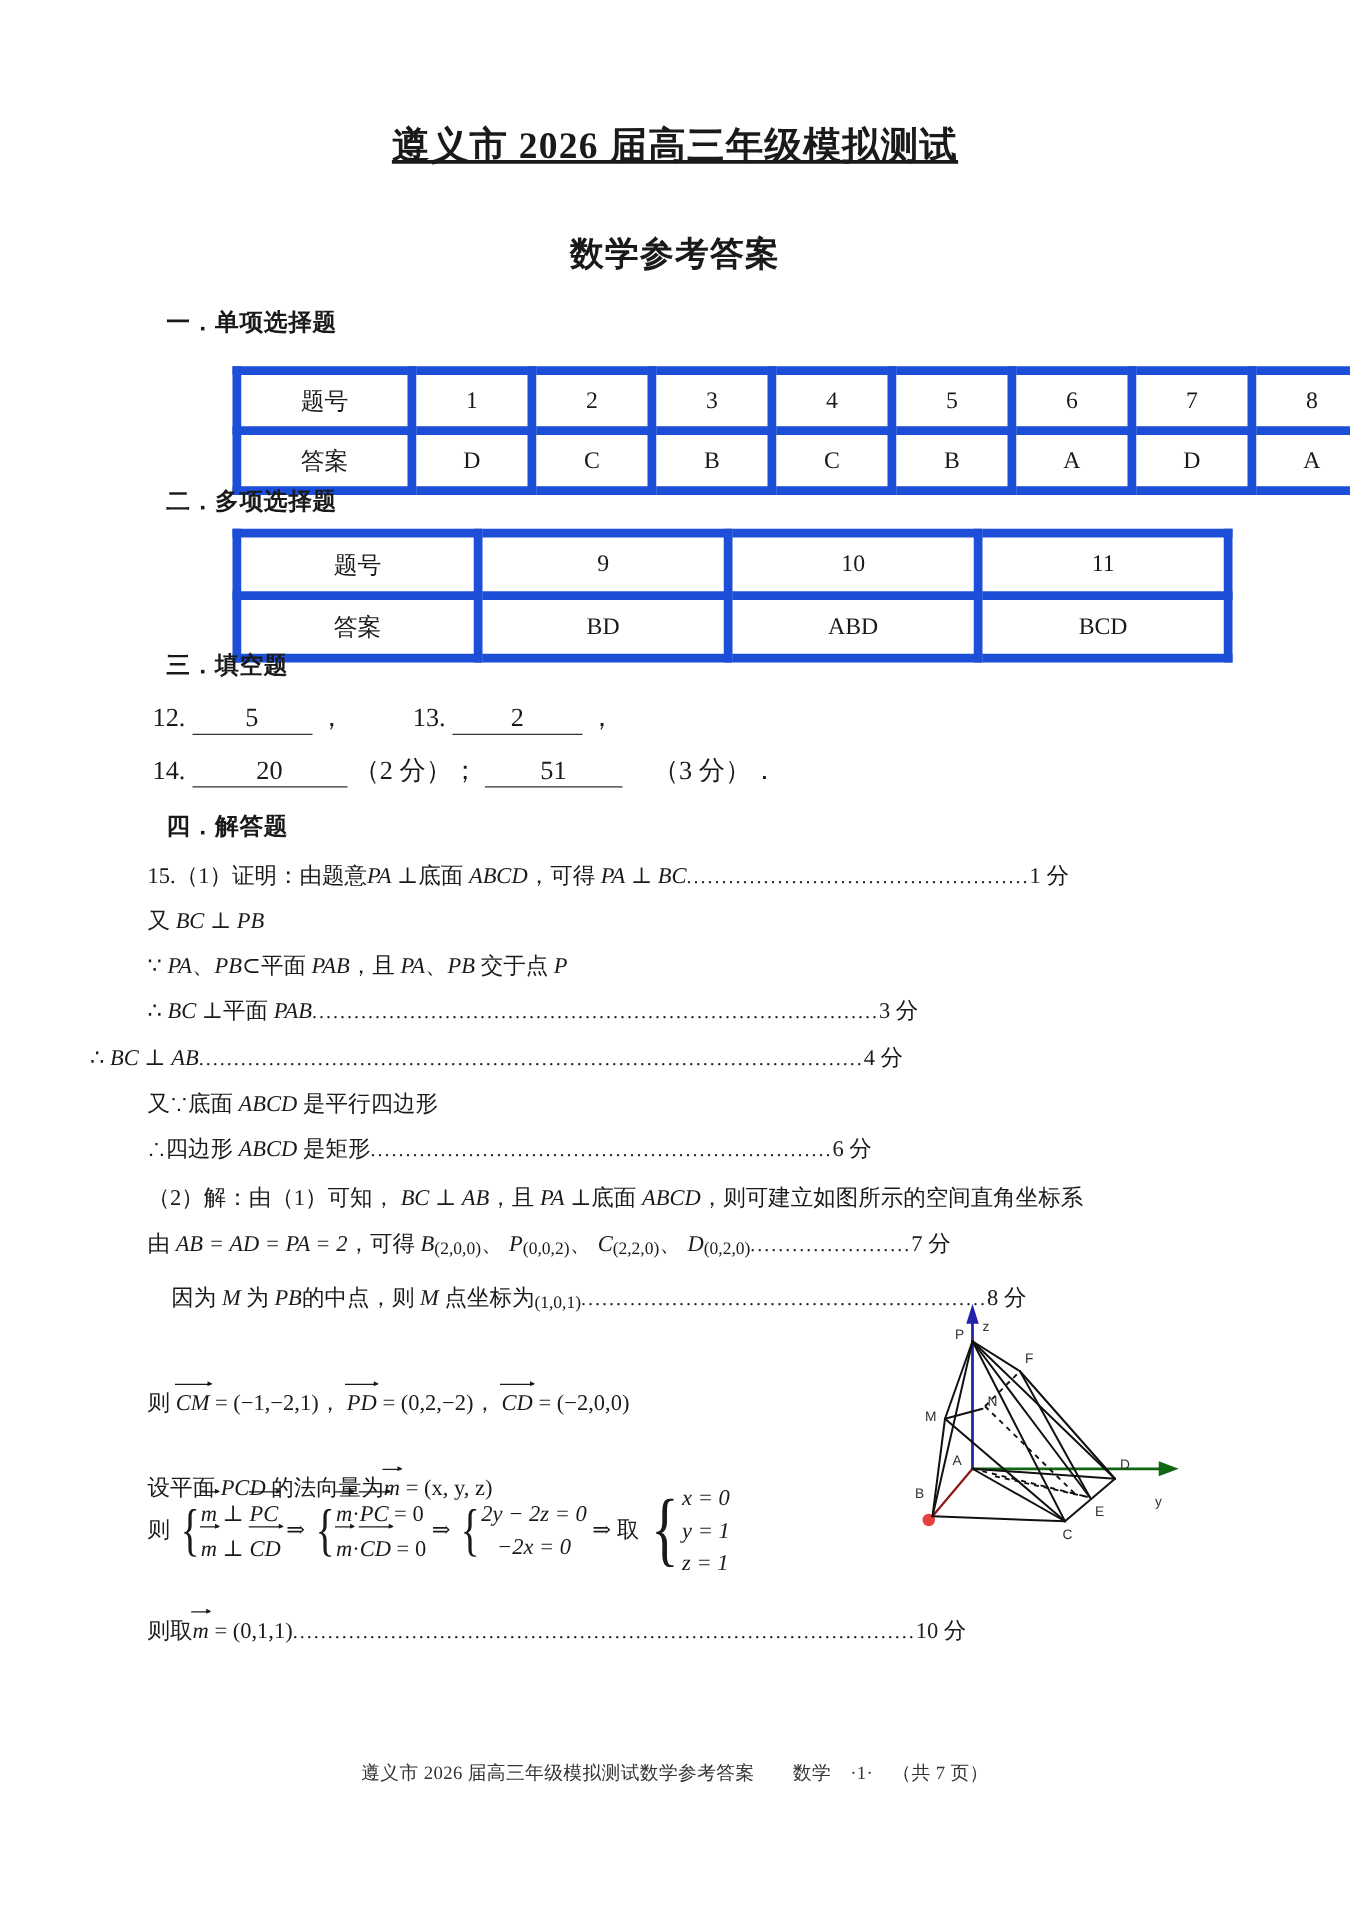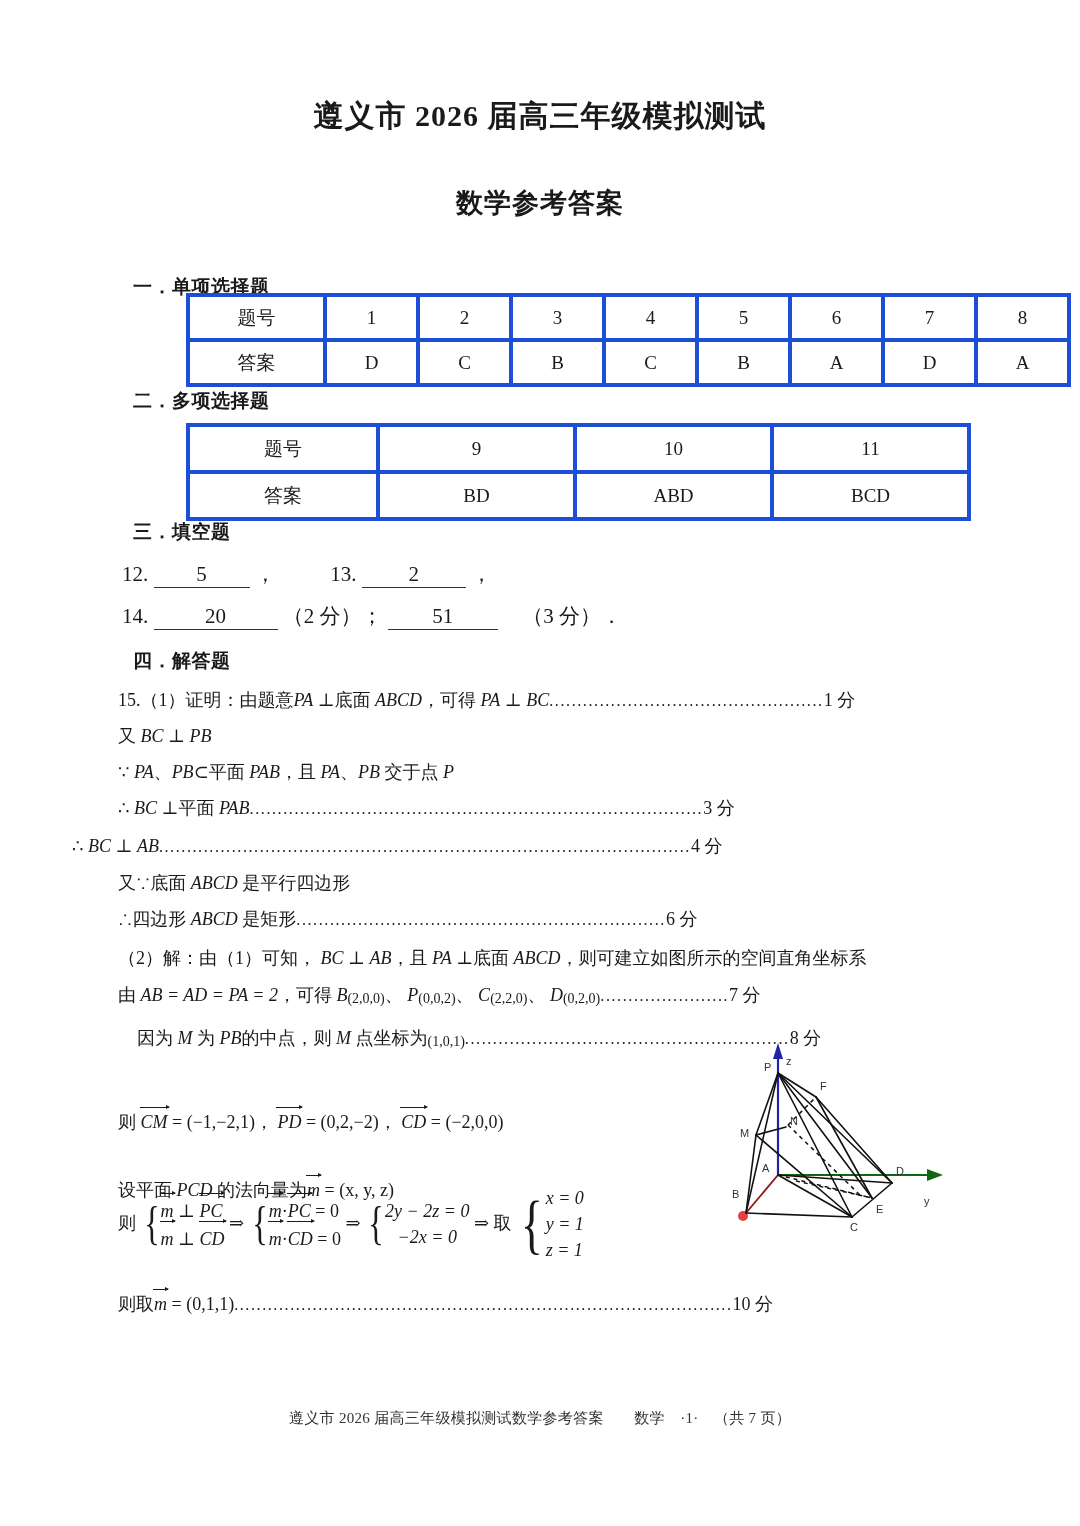--- a/index.html
+++ b/index.html
@@ -25,20 +25,21 @@
   .doc-title {
     text-align: center;
     font-size: 30px;
     font-weight: bold;
     letter-spacing: 1px;
     margin: 0;
     position: absolute;
     top: 96px;
     left: 0;
     right: 0;
+    text-decoration: underline;
   }
   .doc-subtitle {
     text-align: center;
     font-size: 27px;
     font-weight: bold;
     letter-spacing: 1px;
     margin: 0;
     position: absolute;
     top: 185px;
     left: 0;
@@ -53,21 +54,21 @@
     letter-spacing: 0.5px;
   }
 
   
   table.ans-table {
     position: absolute;
     border-collapse: collapse;
     table-layout: fixed;
   }
   table.ans-table td {
-    border: 4px solid #1d4ed8;
+    border: 7px solid #1d4ed8;
     text-align: center;
     font-size: 19px;
     font-family: "Liberation Serif", serif;
     padding: 0;
   }
   #single-table { left: 186px; top: 293px; width: 765px; }
   #single-table td { height: 41px; }
   #single-table td.hdr { width: 133px; }
   #single-table td.cell { width: 89px; }
 
@@ -174,21 +175,21 @@
   }
 </style>
 </head>
 <body>
 
 <div class="page">
 
   <h1 class="doc-title">遵义市 2026 届高三年级模拟测试</h1>
   <h2 class="doc-subtitle">数学参考答案</h2>
 
-  <div class="section-head" style="left:133px; top:274px;">一．单项选择题</div>
+  <div class="section-head" style="left:133px; top:245px;">一．单项选择题</div>
 
   <table class="ans-table" id="single-table">
     <tbody>
         <tr>
       <td class="hdr">题号</td>
       <td class="cell">1</td>
       <td class="cell">2</td>
       <td class="cell">3</td>
       <td class="cell">4</td>
       <td class="cell">5</td>

